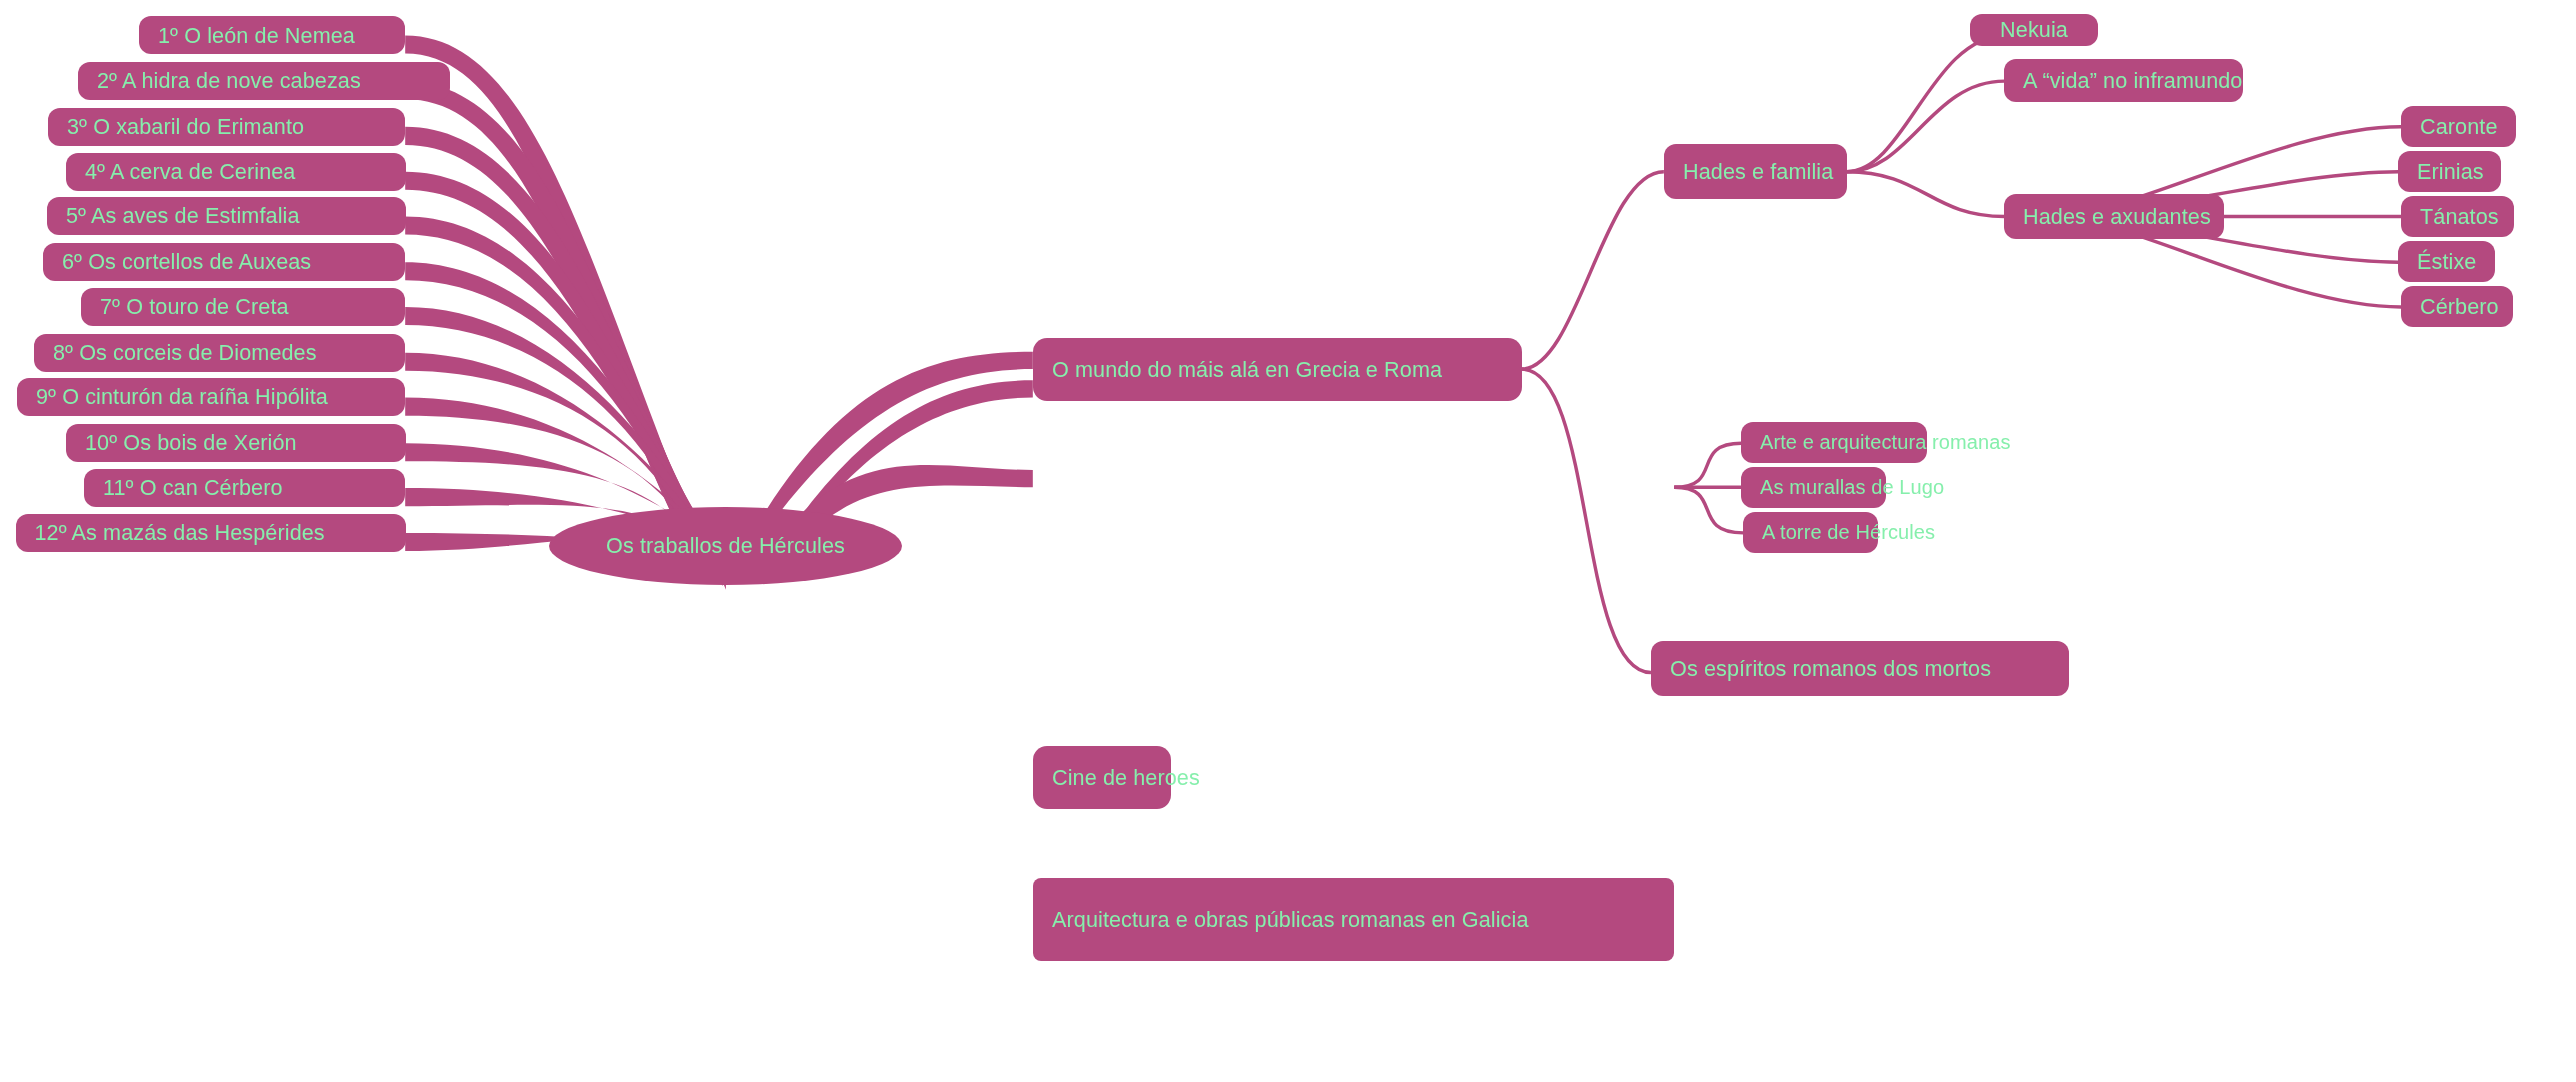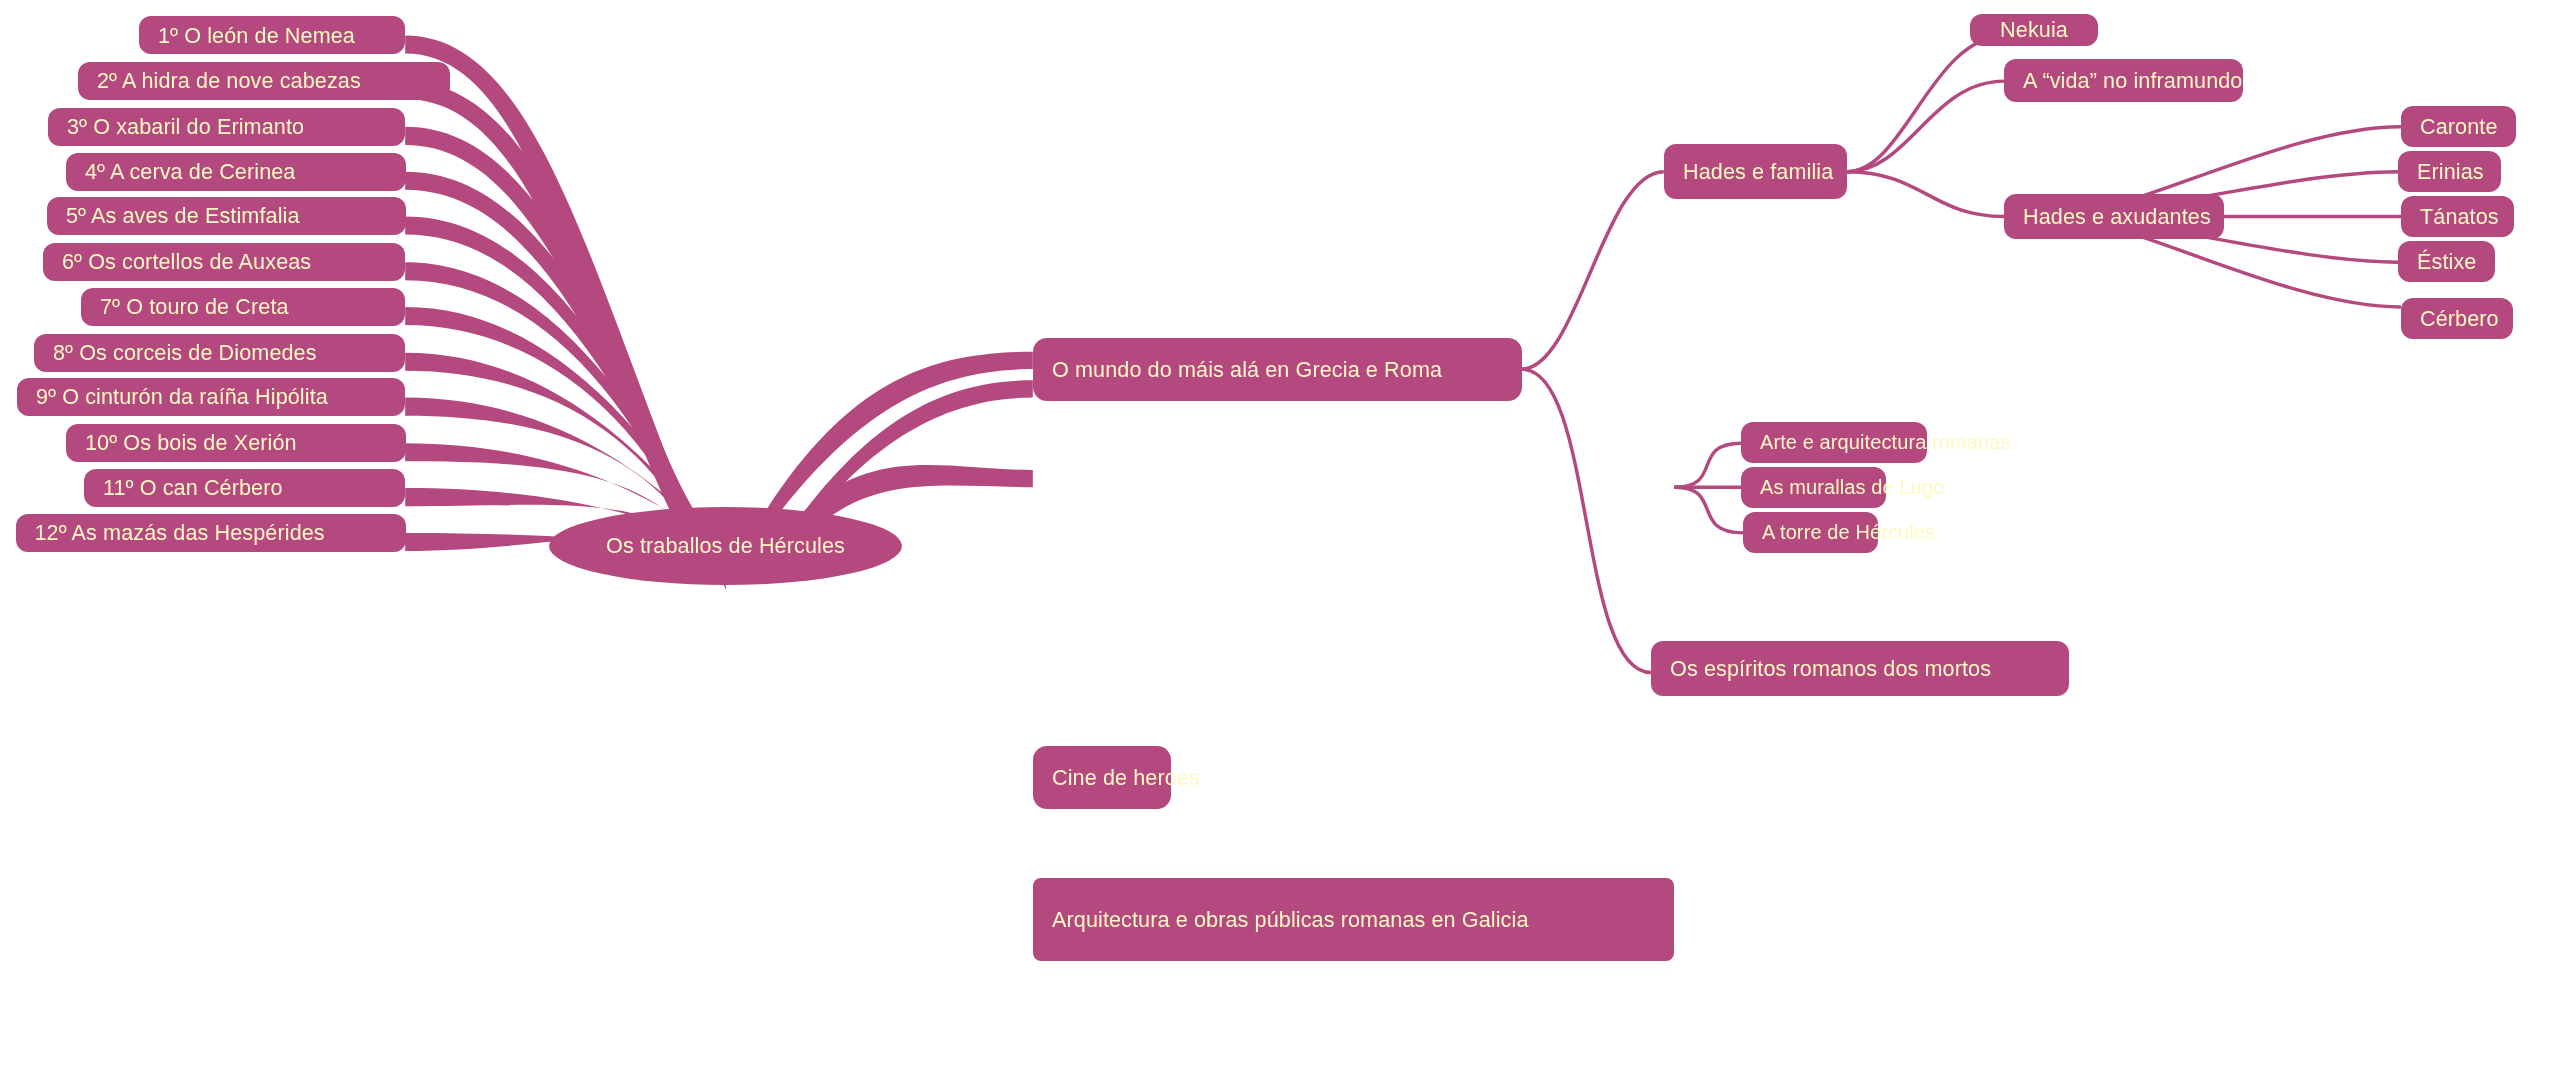--- a/index.html
+++ b/index.html
@@ -22,21 +22,21 @@
     left: 0;
     top: 0;
     width: 2576px;
     height: 1083px;
     pointer-events: none;
   }
   .node {
     position: absolute;
     box-sizing: border-box;
     background: #b4497f;
-    color: #fef9c3;
+    color: #86efac;
     border-radius: 12px;
     display: flex;
     align-items: center;
     padding: 0 19px;
     font-size: 21.6px;
     line-height: 1.18;
     letter-spacing: 0.1px;
     white-space: nowrap;
     z-index: 2;
   }
@@ -173,21 +173,21 @@
   </div>
   <div class="node" style="left:2398px; top:151px; width:103px; height:41px;">
     <span>Erinias</span>
   </div>
   <div class="node" style="left:2401px; top:196px; width:113px; height:41px;">
     <span>Tánatos</span>
   </div>
   <div class="node" style="left:2398px; top:241px; width:97px; height:41px;">
     <span>Éstixe</span>
   </div>
-  <div class="node" style="left:2401px; top:286px; width:112px; height:41px;margin-top:12px;">
+  <div class="node" style="left:2401px; top:286px; width:112px; height:41px;">
     <span>Cérbero</span>
   </div>
 
   <div class="node" style="left:1741px; top:422px; width:186px; height:41px; font-size:20px;">
     <span>Arte e arquitectura romanas</span>
   </div>
   <div class="node" style="left:1741px; top:467px; width:145px; height:41px; font-size:20px;">
     <span>As murallas de Lugo</span>
   </div>
   <div class="node" style="left:1743px; top:512px; width:135px; height:41px; font-size:20px;">

